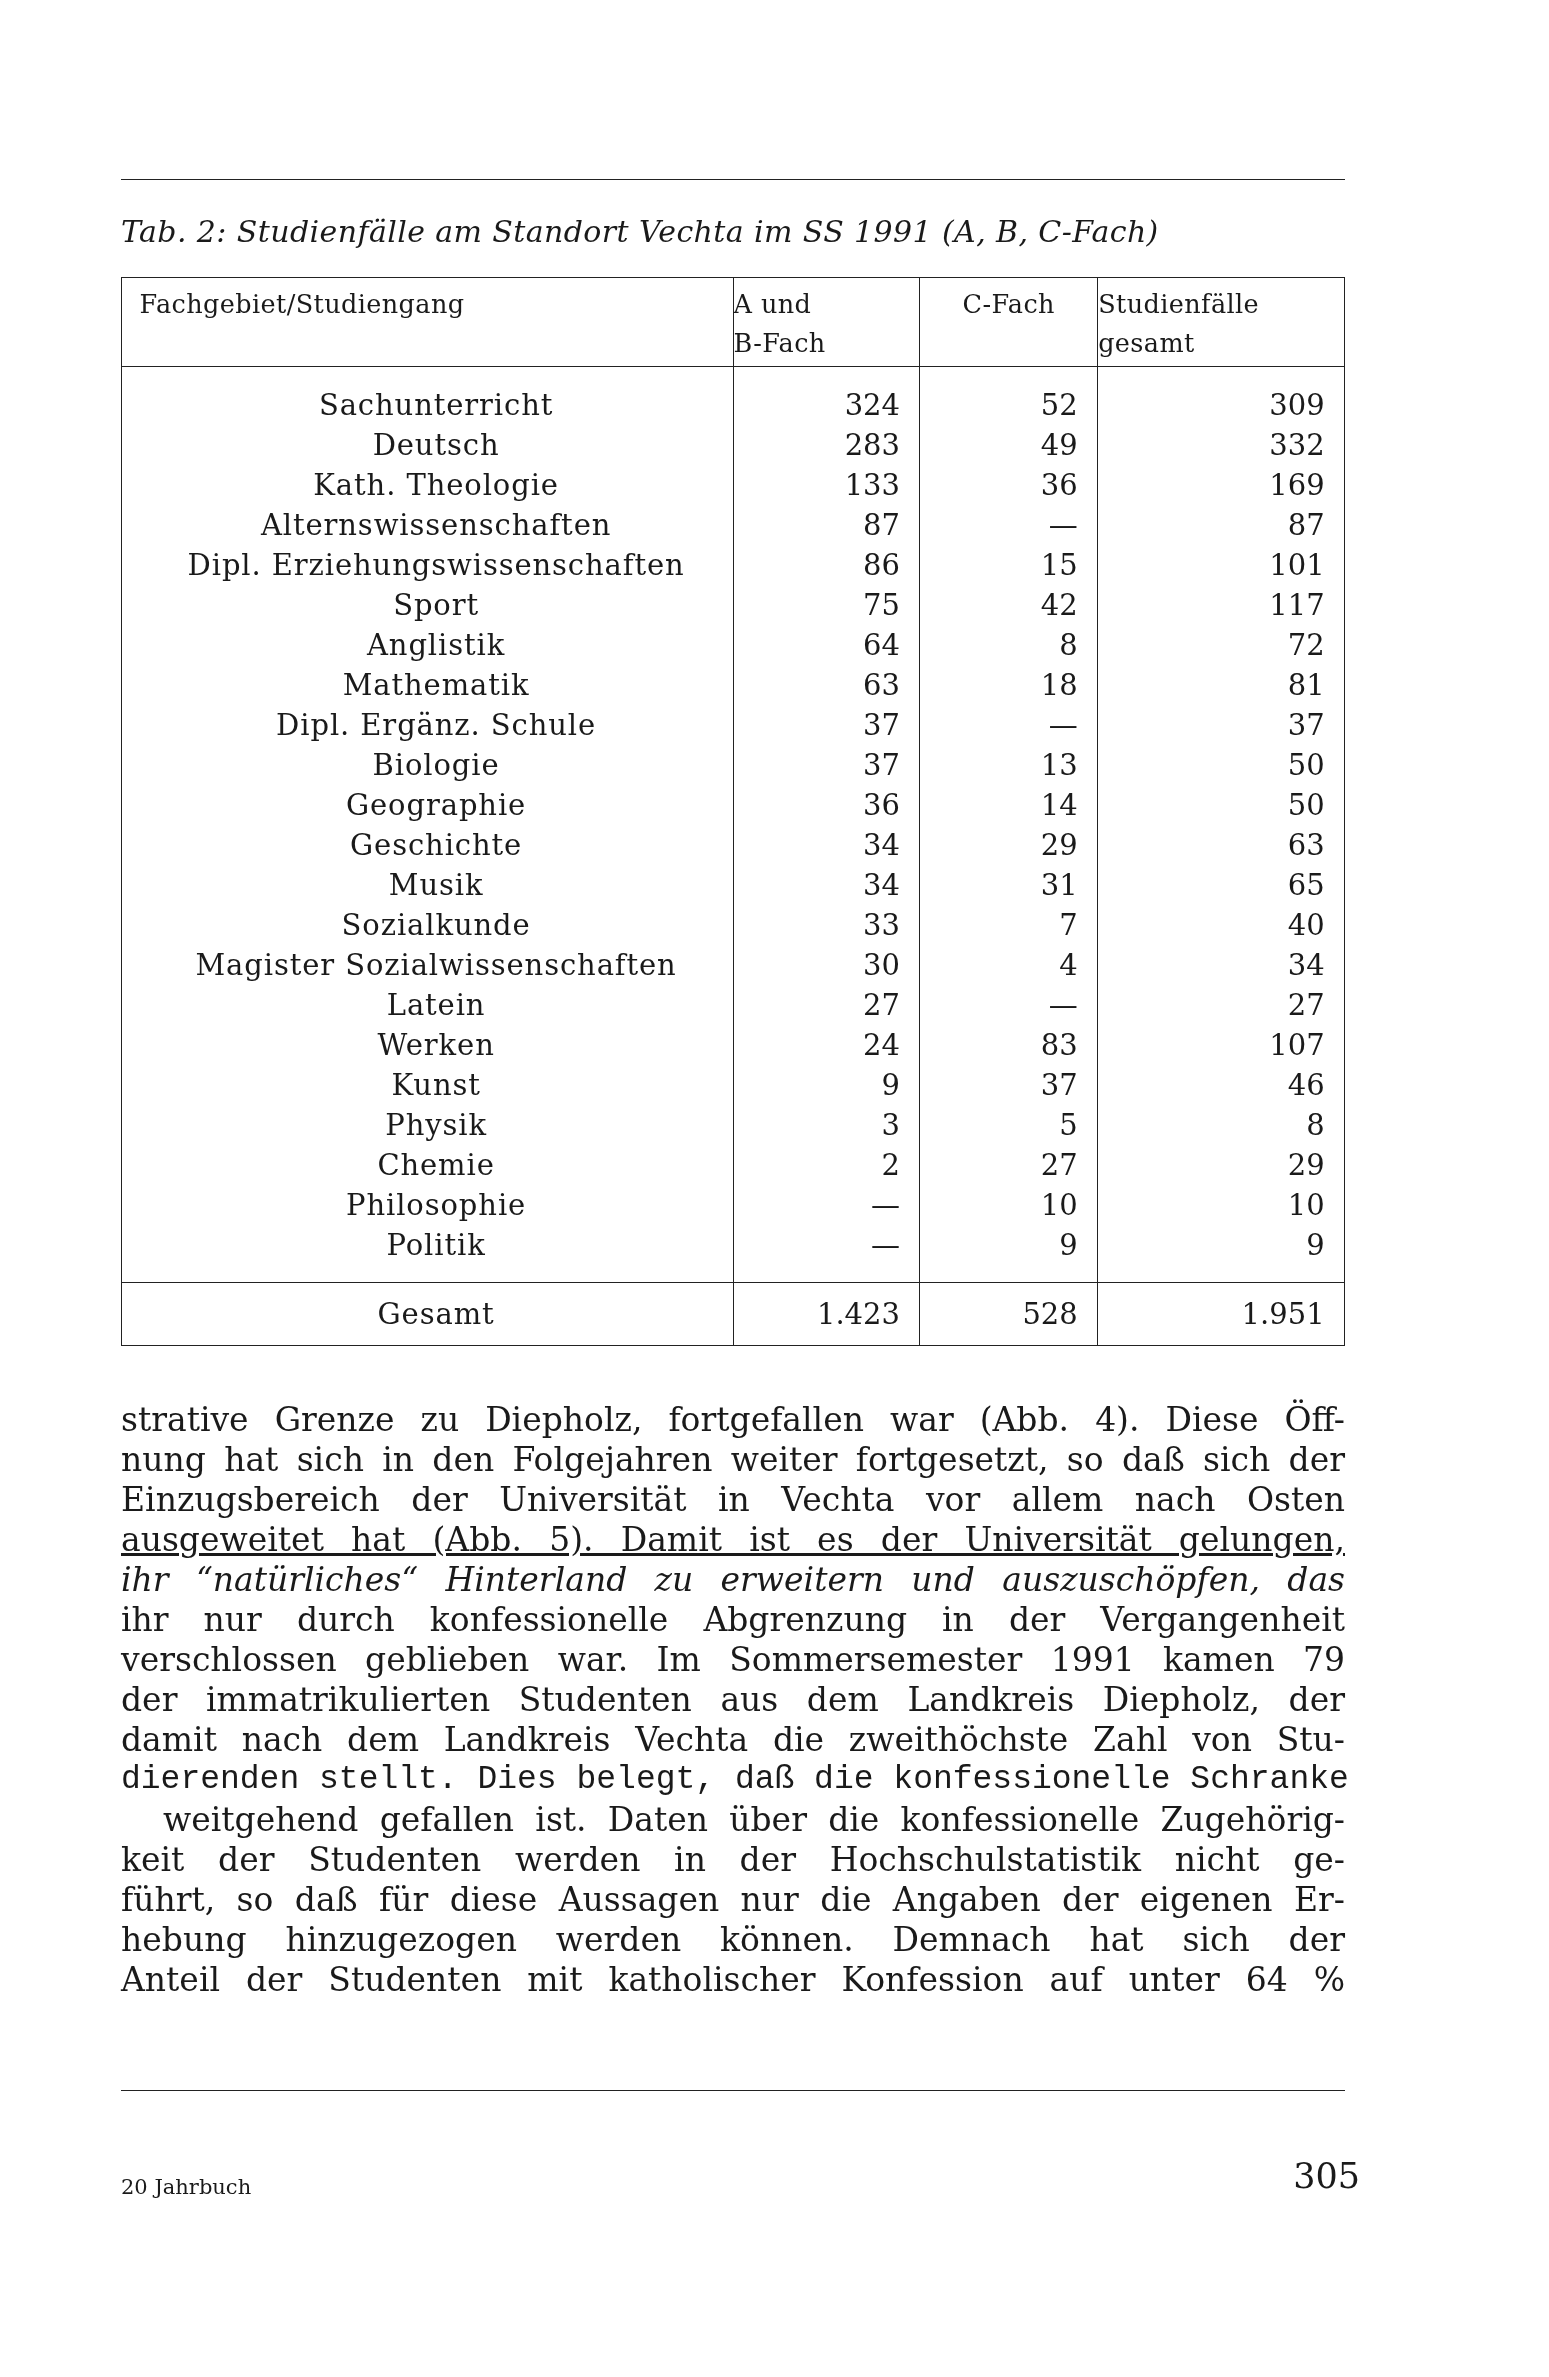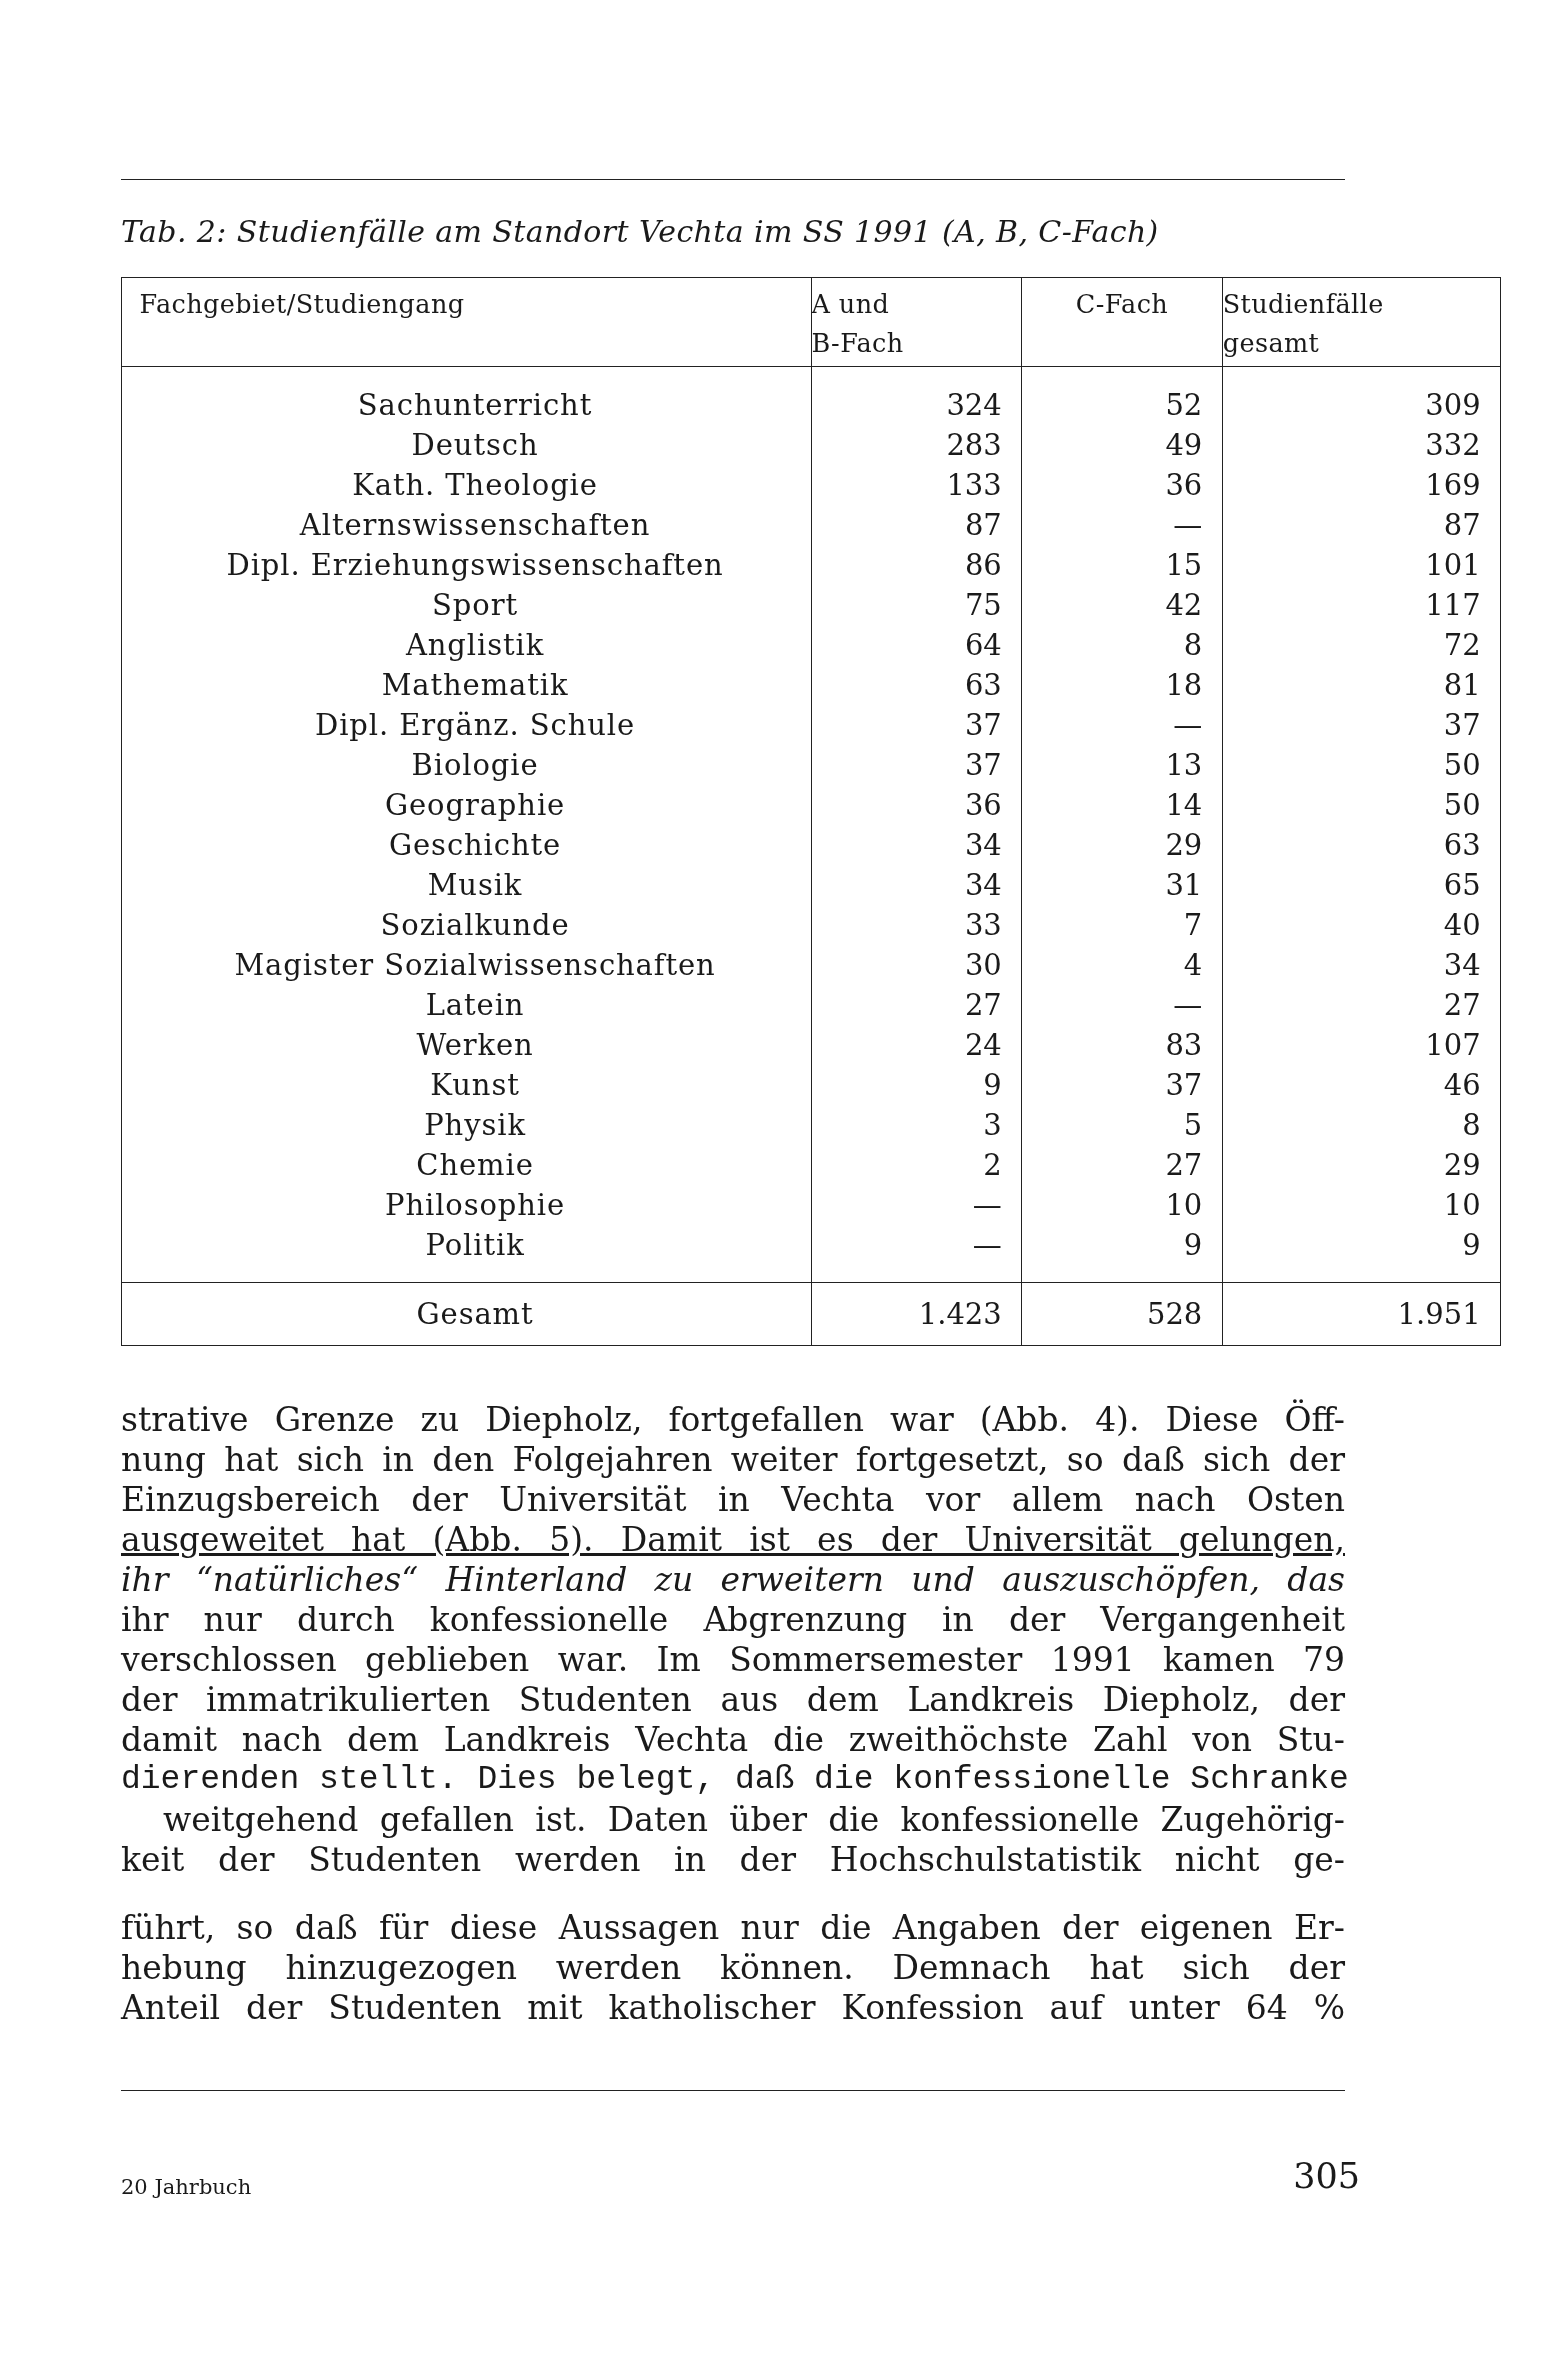--- a/index.html
+++ b/index.html
@@ -1,19 +1,19 @@
 <!DOCTYPE html>
 <html style="font-size:14px"><head>
 <meta charset="utf-8">
 <style>
   html,body{margin:0;padding:0;background:#fff;}
   body{width:1550px;height:2377px;position:relative;overflow:hidden;color:#1a1a1a;font-family:"DejaVu Serif","Liberation Serif",serif;}
   .rule{position:absolute;left:121px;width:1224px;height:0;border-top:1.8px solid #222;}
   #caption{position:absolute;left:121px;top:214px;font-size:30px;font-style:italic;letter-spacing:0.4px;white-space:nowrap;}
-  #tbl{position:absolute;left:121px;top:277px;width:1380px;border-collapse:collapse;border:1.8px solid #222;font-family:"DejaVu Serif",serif;}
+  #tbl{position:absolute;left:121px;top:277px;width:1224px;border-collapse:collapse;border:1.8px solid #222;font-family:"DejaVu Serif",serif;}
   #tbl td,#tbl th{padding:0;border-left:1.8px solid #222;font-weight:normal;}
   #tbl td:first-child,#tbl th:first-child{border-left:none;}
   #tbl thead th{font-size:25.5px;letter-spacing:0.4px;line-height:39px;vertical-align:top;padding-top:7px;height:81px;border-bottom:1.8px solid #222;}
   #tbl thead th.l{text-align:left;padding-left:17.6px;}
   #tbl thead th.r{text-align:left;padding-right:19.4px;}
   #tbl thead th.c{text-align:center;}
   #tbl tbody td{font-size:29px;line-height:40px;height:40px;}
   #tbl tbody tr:first-child td{padding-top:17.6px;}
   #tbl tbody tr:last-child td{padding-bottom:17.6px;}
   #tbl td.name{text-align:center;padding-left:17.6px;letter-spacing:0.9px;}
@@ -197,21 +197,21 @@
     <div style="display: block;">Einzugsbereich der Universität in Vechta vor allem nach Osten</div>
     <div style="display: block; text-decoration: underline;">ausgeweitet hat (Abb. 5). Damit ist es der Universität gelungen,</div>
     <div style="display: block; font-style: italic;">ihr “natürliches“ Hinterland zu erweitern und auszuschöpfen, das</div>
     <div style="display: block;">ihr nur durch konfessionelle Abgrenzung in der Vergangenheit</div>
     <div style="display: block;">verschlossen geblieben war. Im Sommersemester 1991 kamen 79</div>
     <div style="display: block;">der immatrikulierten Studenten aus dem Landkreis Diepholz, der</div>
     <div style="display: block;">damit nach dem Landkreis Vechta die zweithöchste Zahl von Stu-</div>
     <div style="display: block; font-family: Liberation Mono, monospace;">dierenden stellt. Dies belegt, daß die konfessionelle Schranke</div>
     <div style="display: block; margin-left: 42px;">weitgehend gefallen ist. Daten über die konfessionelle Zugehörig-</div>
     <div style="display: block;">keit der Studenten werden in der Hochschulstatistik nicht ge-</div>
-    <div style="display: block; margin-top: 28px;">führt, so daß für diese Aussagen nur die Angaben der eigenen Er-</div>
+    <div style="display: block;">führt, so daß für diese Aussagen nur die Angaben der eigenen Er-</div>
     <div style="display: block;">hebung hinzugezogen werden können. Demnach hat sich der</div>
     <div style="text-align-last: justify; display: block;">Anteil der Studenten mit katholischer Konfession auf unter 64 %</div>
   </div>
 
 <div class="rule" style="top:2090px;"></div>
 
 <div id="footer-left">20 Jahrbuch</div>
 <div id="footer-right">305</div>
 
 

